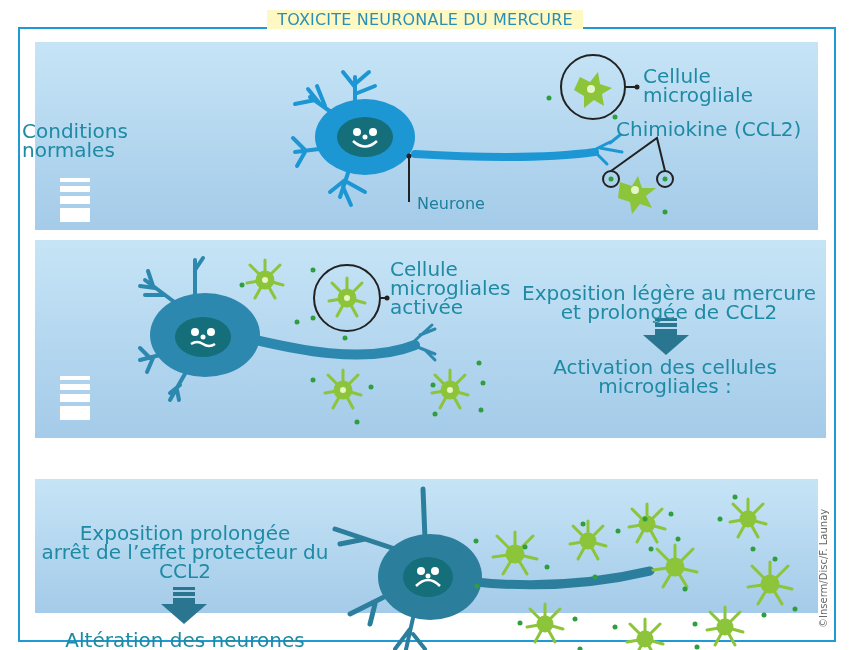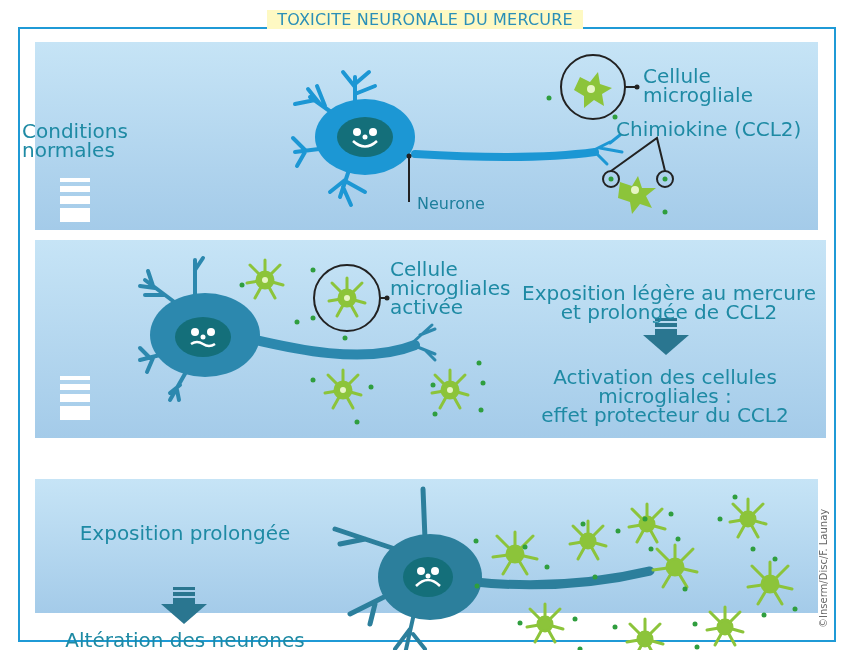--- a/index.html
+++ b/index.html
@@ -156,23 +156,22 @@
   </svg>
   <div class="t" style="left:355px;top:20px;">
     <div>Cellule</div>
     <div>microgliales</div>
     <div>activée</div>
   </div>
   <div class="t c" style="left:484px;top:36px;width:300px;margin-top:8px;">
     <div>Exposition légère au mercure</div>
     <div>et prolongée de CCL2</div>
   </div>
-  <div class="t c" style="left:470px;top:118px;width:320px;margin-top:10px;">
+  <div class="t c" style="left:470px;top:118px;width:320px;">
     <div>Activation des cellules microgliales :</div>
-    <div>effet protecteur du CCL2</div>
   </div>
   <svg class="art" width="783" height="260" style="top:130px;overflow:visible">
     <rect x="25" y="6" width="30" height="4" fill="#fff"></rect>
     <rect x="25" y="14" width="30" height="6" fill="#fff"></rect>
     <rect x="25" y="24" width="30" height="8" fill="#fff"></rect>
     <rect x="25" y="36" width="30" height="14" fill="#fff"></rect>
     <polygon points="5,68 75,68 40,118" fill="#fff"></polygon>
   </svg>
 </div>
 
@@ -261,17 +260,18 @@
     </g>
     <g fill="#2a7690">
       <rect x="138" y="108" width="22" height="3"></rect>
         <rect x="138" y="113" width="22" height="4"></rect>
         <rect x="138" y="119" width="22" height="6"></rect>
       <polygon points="126,125 172,125 149,145"></polygon>
     </g>
   </svg>
   <div class="t c" style="left:0px;top:45px;width:300px;">
     <div>Exposition prolongée</div>
+    <div>arrêt de l’effet protecteur du CCL2</div>
   </div>
   <div class="t c" style="left:0px;top:152px;width:300px;">Altération des neurones</div>
 </div>
 
 <div class="credit">©Inserm/Disc/F. Launay</div>
 
 </body></html>

